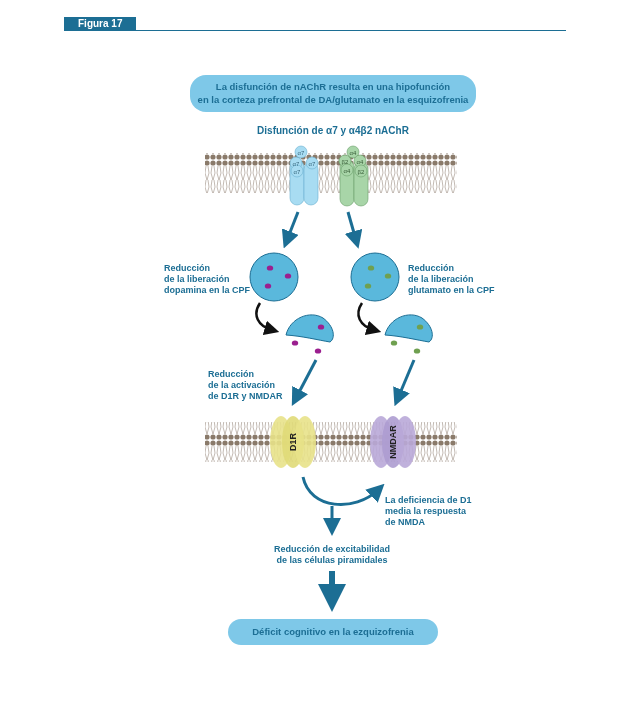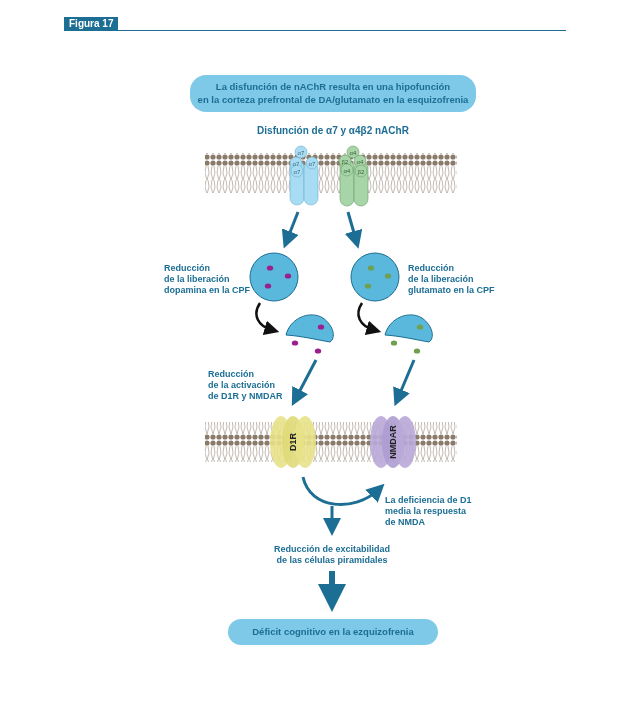--- a/index.html
+++ b/index.html
@@ -1,18 +1,18 @@
 <!DOCTYPE html>
 <html><head>
 <meta charset="utf-8">
 <style>
   html, body { margin: 0; padding: 0; background: #ffffff; }
   body { width: 617px; height: 716px; position: relative; overflow: hidden;
          font-family: "Liberation Sans", sans-serif; }
-  .fig-label { position: absolute; left: 64px; top: 17px; height: 13px; padding: 0 5px;
+  .fig-label { position: absolute; left: 64px; top: 17px; height: 13px; padding: 0 14px;
                background: #1c6e94; color: #fff; font-size: 10px; font-weight: bold;
                line-height: 13px; font-family: "Liberation Sans", sans-serif; }
   .rule { position: absolute; left: 64px; top: 30px; width: 502px; height: 1px; background: #1c6e94; }
   svg { position: absolute; left: 0; top: 0; }
   .t { font-family: "Liberation Sans", sans-serif; font-weight: bold; }
   .blue { fill: #1c6e94; }
 </style>
 </head>
 <body>
 

